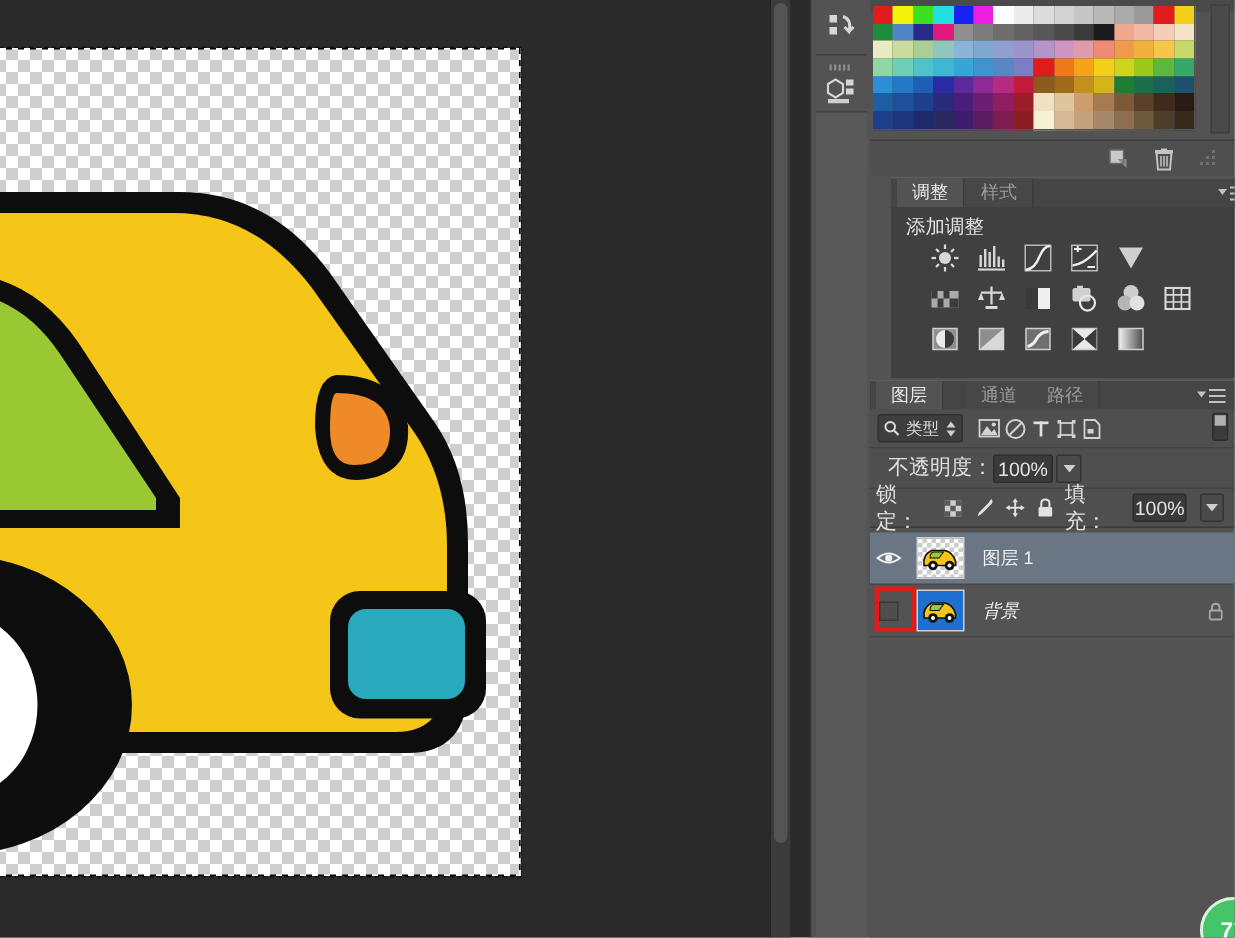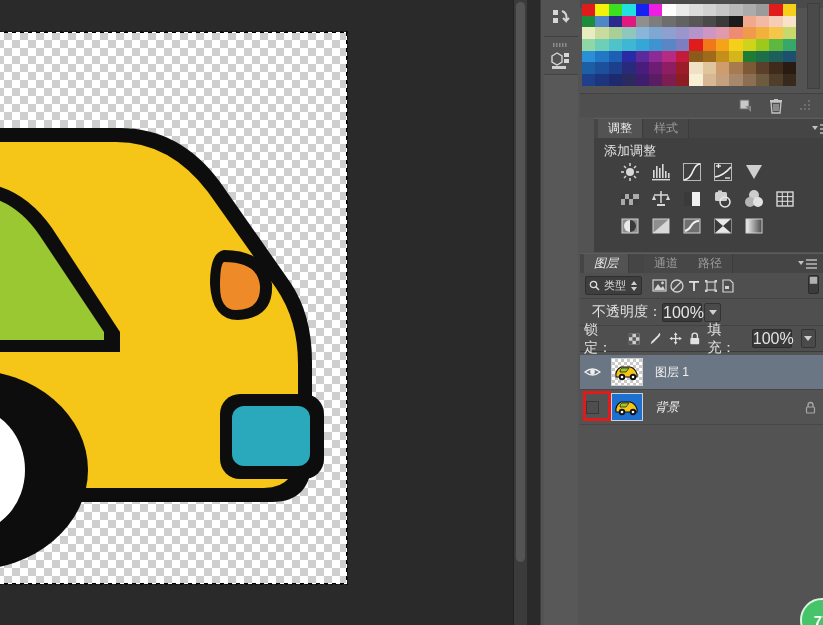--- a/index.html
+++ b/index.html
@@ -72,21 +72,21 @@
   #layers{position:absolute;left:0;top:253px;width:243px;height:372px;background:#535353;}
   #lay-tabbar{position:relative;height:19px;background:#454545;border-top:1px solid #5c5c5c;}
   #lay-filter{position:relative;height:25px;background:#4f4f4f;border-bottom:1px solid #434343;display:flex;align-items:center;padding-left:5px;}
   .kind-box{display:flex;align-items:center;height:17px;background:#3e3e3e;border:1px solid #2f2f2f;border-radius:2px;padding:0 3px;gap:4px;}
   .kind-box span{font-size:11px;color:#dcdcdc;}
   .fic{width:17px;height:17px;display:flex;align-items:center;justify-content:center;}
   #lay-mode{position:relative;height:26px;background:#4f4f4f;border-bottom:1px solid #434343;display:flex;align-items:center;padding:0 4px;}
   .mode-sel{position:relative;width:112px;height:18px;background:#3e3e3e;border:1px solid #2f2f2f;border-radius:2px;}
   .mode-sel .lbl{position:absolute;left:6px;top:2px;font-size:11px;color:#e0e0e0;}
   .mode-sel .arr{position:absolute;right:4px;top:3px;}
-  .num-box{width:38px;height:17px;background:#3a3a3a;border:1px solid #2d2d2d;border-radius:2px;text-align:center;font-size:16px;line-height:17px;color:#e4e4e4;}
+  .num-box{width:38px;height:17px;background:#3a3a3a;border:1px solid #2d2d2d;border-radius:2px;text-align:center;font-size:13px;line-height:17px;color:#e4e4e4;}
   .num-arr{width:15px;height:17px;background:#4a4a4a;border:1px solid #333;border-radius:2px;display:flex;align-items:center;justify-content:center;margin-left:2px;}
   .lbl-cn{font-size:14px;color:#e0e0e0;}
   #lay-lock{position:relative;height:25px;background:#4f4f4f;border-bottom:1px solid #3a3a3a;display:flex;align-items:center;padding:0 4px;gap:7px;}
   #lay-list{position:absolute;left:0;top:102px;right:0;bottom:0;background:#535353;}
   .layer-row{position:relative;height:34px;display:flex;align-items:center;border-bottom:1px solid #474747;}
   .layer-row.selected{background:#6b7684;}
   .eye-cell{width:25px;height:34px;display:flex;align-items:center;justify-content:center;}
   .thumb-cell{width:44px;display:flex;align-items:center;justify-content:center;}
   .thumb-box{width:30px;height:26px;border:1px solid #cfcfcf;position:relative;overflow:hidden;}
   .thumb-check{position:absolute;inset:0;background-color:#fff;background-image:linear-gradient(45deg,#c9c9c9 25%,transparent 25%,transparent 75%,#c9c9c9 75%),linear-gradient(45deg,#c9c9c9 25%,transparent 25%,transparent 75%,#c9c9c9 75%);background-size:6px 6px;background-position:0 0,3px 3px;}
@@ -451,21 +451,21 @@
                 </linearGradient>
               </defs>
             <rect x="2" y="3" width="16" height="14" fill="url(#gfi)" stroke="#cfcfcf"></rect>
           </svg>
         </div>
       </div>
     </div>
 
     <div id="layers">
       <div id="lay-tabbar" class="panel-tabbar">
-        <div class="ptab active" style="left:4px;font-style:italic;">图层</div>
+        <div class="ptab active" style="left:4px;">图层</div>
         <div class="ptab" style="left:64px;">通道</div>
         <div class="ptab" style="left:108px;">路径</div>
         <svg class="panel-menu" viewBox="0 0 20 12">
           <path d="M0 3 L6 3 L3 7 Z" fill="#c2c2c2"></path>
           <g stroke="#c2c2c2" stroke-width="1.4">
               <line x1="8" y1="2" x2="19" y2="2"></line>
               <line x1="8" y1="6" x2="19" y2="6"></line>
               <line x1="8" y1="10" x2="19" y2="10"></line>
             </g>
         </svg>

